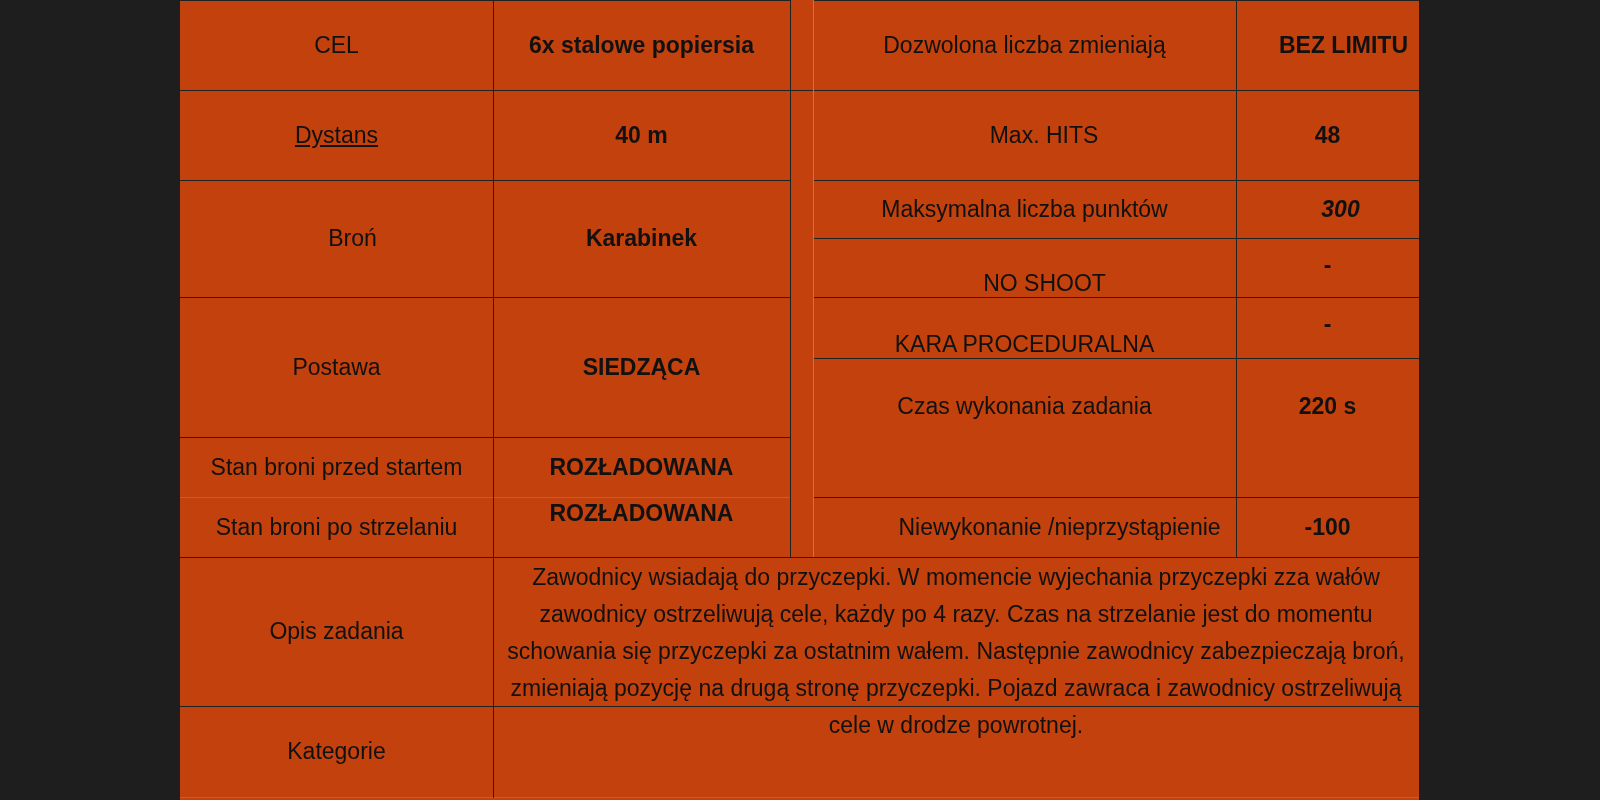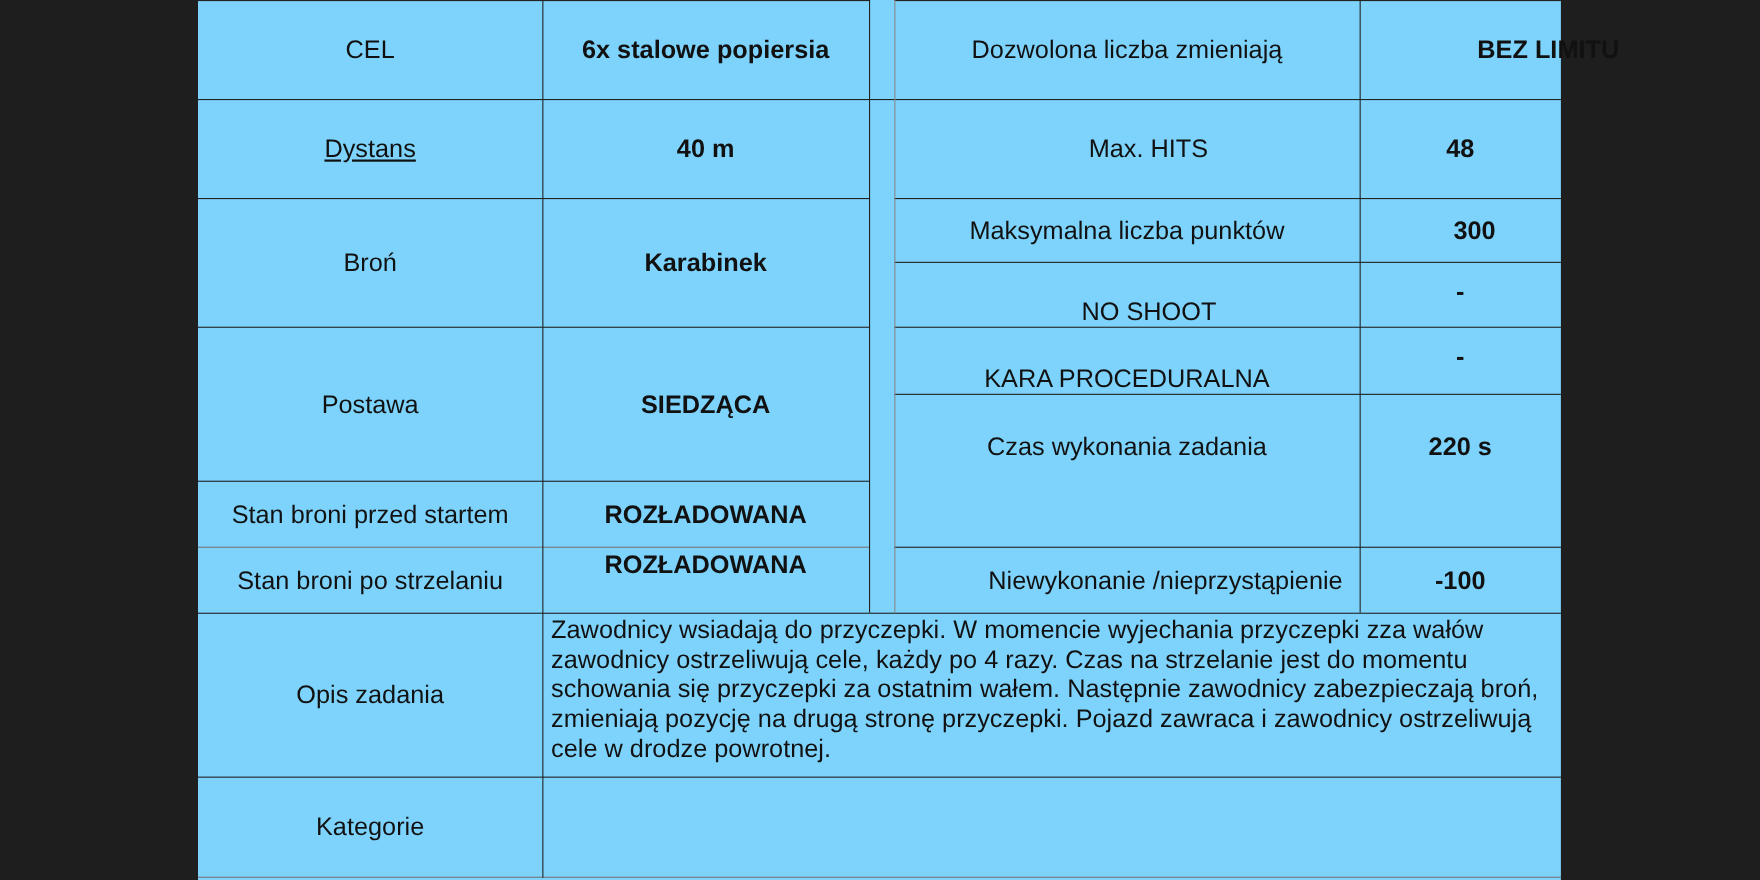--- a/index.html
+++ b/index.html
@@ -1,58 +1,58 @@
 <!DOCTYPE html>
 <html><head>
 <meta charset="utf-8">
 <style>
   html,body{margin:0;padding:0;}
   body{width:1600px;height:800px;background:#1e1e1e;position:relative;overflow:hidden;font-family:"Liberation Sans",sans-serif;color:#111;}
-  .page{position:absolute;left:180px;top:0;width:1239px;height:800px;background:#7dd3fc;}
+  .page{position:absolute;left:180px;top:0;width:1239px;height:800px;background:#c2410c;}
   .cell{position:absolute;box-sizing:border-box;display:flex;align-items:center;justify-content:center;text-align:center;font-size:23px;}
   .b{font-weight:bold;}
   .hl{position:absolute;height:1px;background:#222;}
   .vl{position:absolute;width:1px;background:#222;}
   .vl.g{background:#888;}
   .top{align-items:flex-start;}
   .bottom{align-items:flex-end;}
-  .desc{justify-content:flex-start;text-align:left;align-items:flex-start;padding:2px 8px;line-height:27px;font-size:23px;}
+  .desc{justify-content:flex-start;text-align:center;align-items:flex-start;padding:2px 8px;line-height:37px;font-size:23px;}
   .left{justify-content:flex-start;padding-left:8px;}
 </style>
 </head>
 <body>
 
 <div class="page">
 
   <div class="cell" style="left:0;top:0;width:313px;height:90px;">CEL</div>
   <div class="cell b" style="left:313px;top:0;width:297px;height:90px;">6x stalowe popiersia</div>
 
   <div class="cell" style="left:0;top:90px;width:313px;height:90px;text-decoration:underline;">Dystans</div>
   <div class="cell b" style="left:313px;top:90px;width:297px;height:90px;">40 m</div>
 
-  <div class="cell" style="left:0;top:180px;width:313px;height:117px;">Broń</div>
+  <div class="cell" style="left:16px;top:180px;width:313px;height:117px;">Broń</div>
   <div class="cell b" style="left:313px;top:180px;width:297px;height:117px;">Karabinek</div>
 
   <div class="cell" style="left:0;top:297px;width:313px;height:140px;">Postawa</div>
   <div class="cell b" style="left:313px;top:297px;width:297px;height:140px;">SIEDZĄCA</div>
 
   <div class="cell" style="left:0;top:437px;width:313px;height:60px;">Stan broni przed startem</div>
   <div class="cell b" style="left:313px;top:437px;width:297px;height:60px;">ROZŁADOWANA</div>
 
   <div class="cell" style="left:0;top:497px;width:313px;height:60px;">Stan broni po strzelaniu</div>
   <div class="cell b top" style="left:313px;top:500px;width:297px;height:57px;">ROZŁADOWANA</div>
 
   <div class="cell" style="left:633px;top:0;width:423px;height:90px;">Dozwolona liczba zmieniają</div>
-  <div class="cell b" style="left:1112px;top:0;width:183px;height:90px;padding-left:48px;">BEZ LIMITU</div>
+  <div class="cell b" style="left:1048px;top:0;width:183px;height:90px;padding-left:48px;">BEZ LIMITU</div>
 
   <div class="cell" style="left:633px;top:90px;width:423px;height:90px;padding-left:39px;">Max. HITS</div>
   <div class="cell b" style="left:1056px;top:90px;width:183px;height:90px;">48</div>
 
   <div class="cell" style="left:633px;top:180px;width:423px;height:58px;">Maksymalna liczba punktów</div>
-  <div class="cell b" style="left:1056px;top:180px;width:209px;height:58px;">300</div>
+  <div class="cell b" style="left:1056px;top:180px;width:209px;height:58px;font-style:italic;">300</div>
 
   <div class="cell bottom" style="left:633px;top:238px;width:423px;height:59px;margin-left:20px;">NO SHOOT</div>
   <div class="cell b top" style="left:1056px;top:252px;width:183px;height:45px;">-</div>
 
   <div class="cell bottom" style="left:633px;top:297px;width:423px;height:61px;">KARA PROCEDURALNA</div>
   <div class="cell b top" style="left:1056px;top:311px;width:183px;height:47px;">-</div>
 
   <div class="cell" style="left:633px;top:358px;width:423px;height:96px;">Czas wykonania zadania</div>
   <div class="cell b" style="left:1056px;top:358px;width:183px;height:96px;">220 s</div>
 

